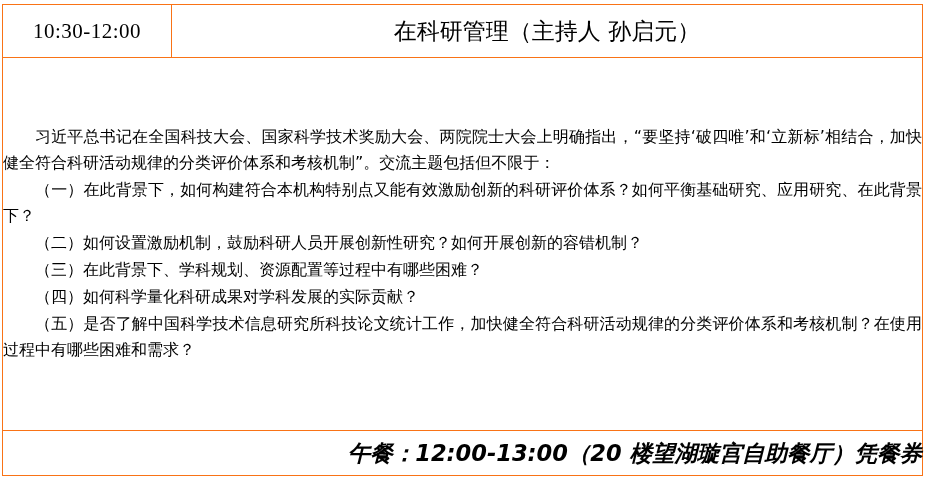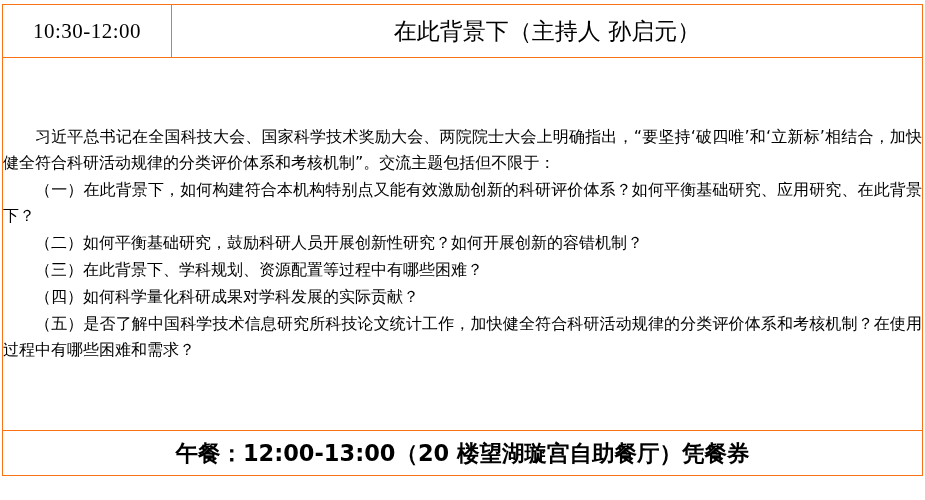--- a/index.html
+++ b/index.html
@@ -54,42 +54,43 @@
     height: 372px;
     vertical-align: top;
   }
   .para {
     margin: 0 0 1px 0;
     text-align: justify;
     text-justify: inter-ideograph;
     text-indent: 2em;
   }
   .footer-cell {
-    text-align: center;
+    text-align: right;
     font-size: 22.5px;
     height: 44px;
     font-family: "DejaVu Sans", sans-serif;
     font-weight: bold;
+    font-style: italic;
   }
 </style>
 </head>
 <body>
 
 <div class="page">
   <table class="agenda">
     <tbody>
       <tr>
         <td class="time-cell">10:30-12:00</td>
-        <td class="session-cell">在此背景下（主持人 孙启元）</td>
+        <td class="session-cell">在科研管理（主持人 孙启元）</td>
       </tr>
       <tr>
         <td class="body-cell" colspan="2">
           <p class="para">习近平总书记在全国科技大会、国家科学技术奖励大会、两院院士大会上明确指出，“要坚持‘破四唯’和‘立新标’相结合，加快健全符合科研活动规律的分类评价体系和考核机制”。交流主题包括但不限于：</p>
           <p class="para">（一）在此背景下，如何构建符合本机构特别点又能有效激励创新的科研评价体系？如何平衡基础研究、应用研究、在此背景下？</p>
-          <p class="para">（二）如何平衡基础研究，鼓励科研人员开展创新性研究？如何开展创新的容错机制？</p>
+          <p class="para">（二）如何设置激励机制，鼓励科研人员开展创新性研究？如何开展创新的容错机制？</p>
           <p class="para">（三）在此背景下、学科规划、资源配置等过程中有哪些困难？</p>
           <p class="para">（四）如何科学量化科研成果对学科发展的实际贡献？</p>
           <p class="para">（五）是否了解中国科学技术信息研究所科技论文统计工作，加快健全符合科研活动规律的分类评价体系和考核机制？在使用过程中有哪些困难和需求？</p>
         </td>
       </tr>
       <tr>
         <td class="footer-cell" colspan="2">午餐：12:00-13:00（20 楼望湖璇宫自助餐厅）凭餐券</td>
       </tr>
     </tbody>
   </table>

